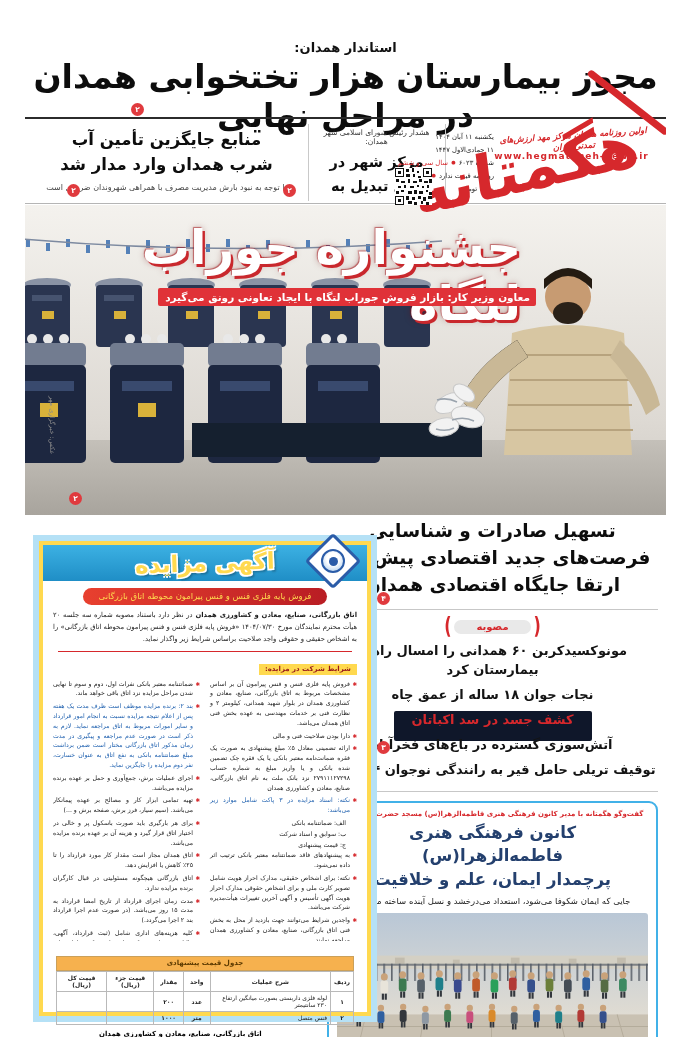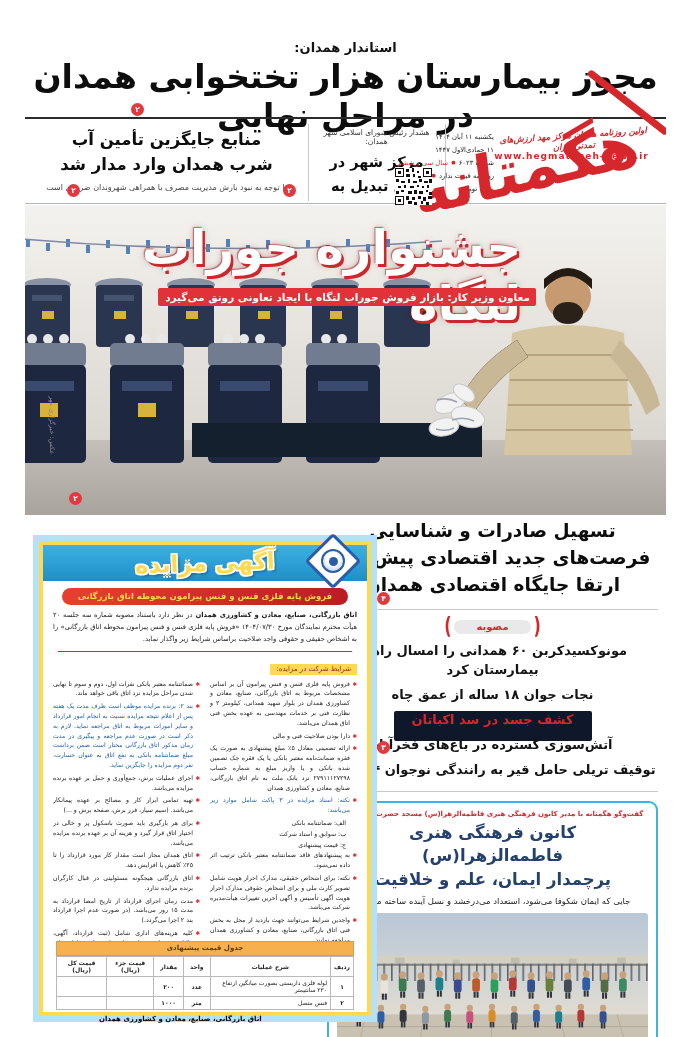--- a/index.html
+++ b/index.html
@@ -73,35 +73,35 @@
   .auc-band { background:linear-gradient(180deg,#3cb1e3,#1f8ec6); height:36px; margin:0 -10px; display:flex;
               align-items:center; justify-content:center; position:relative; }
   .auc-title { color:#ffd94f; font-size:23px; font-weight:bold; transform:rotate(-2deg);
                text-shadow:-1.5px -1.5px 0 #fff, 1.5px -1.5px 0 #fff, -1.5px 1.5px 0 #fff, 1.5px 1.5px 0 #fff, 3px 3px 2px rgba(0,0,0,.25); }
   .chamber-logo { position:absolute; right:14px; top:-4px; width:40px; height:40px; transform:rotate(45deg);
                   background:#fff; border:3px solid #2b5ca8; border-radius:4px; z-index:5;
                   display:flex; align-items:center; justify-content:center; }
   .chamber-logo .emblem { transform:rotate(-45deg); width:24px; height:24px; border-radius:50%; border:2px solid #2b5ca8;
                           background:radial-gradient(circle at 50% 40%, #fff 40%, #9cc3ea 100%); display:flex; align-items:center; justify-content:center; }
   .chamber-logo .emblem::after { content:""; width:9px; height:9px; border-radius:50%; background:#2b5ca8; }
-  .auc-pill { background:linear-gradient(90deg,#e8402f,#b91d24); color:#ffd94f; font-size:8.5px; font-weight:bold;
+  .auc-pill { background:linear-gradient(90deg,#e8402f,#b91d24); color:#ffd94f; font-size:8.5px; font-weight:normal;
               width:fit-content; margin:7px auto 5px; padding:3px 16px 4px; border-radius:10px; text-align:center; }
   .auc-intro { font-size:6.8px; line-height:1.75; color:#1a1a1a; text-align:justify; }
   .auc-intro b { font-weight:bold; }
   .auc-redhr { border-top:1.5px solid #d6282c; width:97%; margin:5px auto 4px; }
-  .auc-cond { display:inline-block; background:#ffd94f; color:#991b1b; font-weight:normal; font-size:7px; padding:1px 6px 2px; margin-bottom:4px; }
+  .auc-cond { display:inline-block; background:#ffd94f; color:#991b1b; font-weight:bold; font-size:7px; padding:1px 6px 2px; margin-bottom:4px; }
   .auc-cols { display:flex; gap:10px; height:262px; overflow:hidden; font-size:6.2px; line-height:1.58; text-align:justify; color:#1a1a1a; }
   .auc-col { flex:1; }
   .bul { position:relative; padding-right:7px; margin-bottom:3px; }
   .bul::before { content:"✱"; position:absolute; right:0; top:1px; color:#d6282c; font-size:5.5px; }
   .bul.blue { color:#1d5fae; }
   .bul.sub { padding-right:11px; margin-bottom:1px; }
   .bul.sub::before { content:none; }
   .auc-table-title { background:#f6b14e; border:0.5px solid #caa05a; color:#5c3a00; font-weight:bold; font-size:7px;
-                     text-align:center; padding:2.5px 0; width:98%; margin:0 auto 0; }
+                     text-align:center; padding:2.5px 0; width:98%; margin:15px auto 0; }
   table.auc-table { width:98%; margin:0 auto; border-collapse:collapse; font-size:6px; color:#222; }
   .auc-table th, .auc-table td { border:0.5px solid #b9b9b9; padding:2.5px 3px; text-align:center; font-weight:bold; }
   .auc-table td.desc { text-align:right; font-weight:normal; }
   .auc-sign { font-size:7px; font-weight:bold; margin-top:5px; text-align:left; padding-left:46px; }
 
   .factory-sock { fill:#f2f2f2; stroke:#c9c9c9; stroke-width:1; }
 </style>
 </head>
 <body>
 

